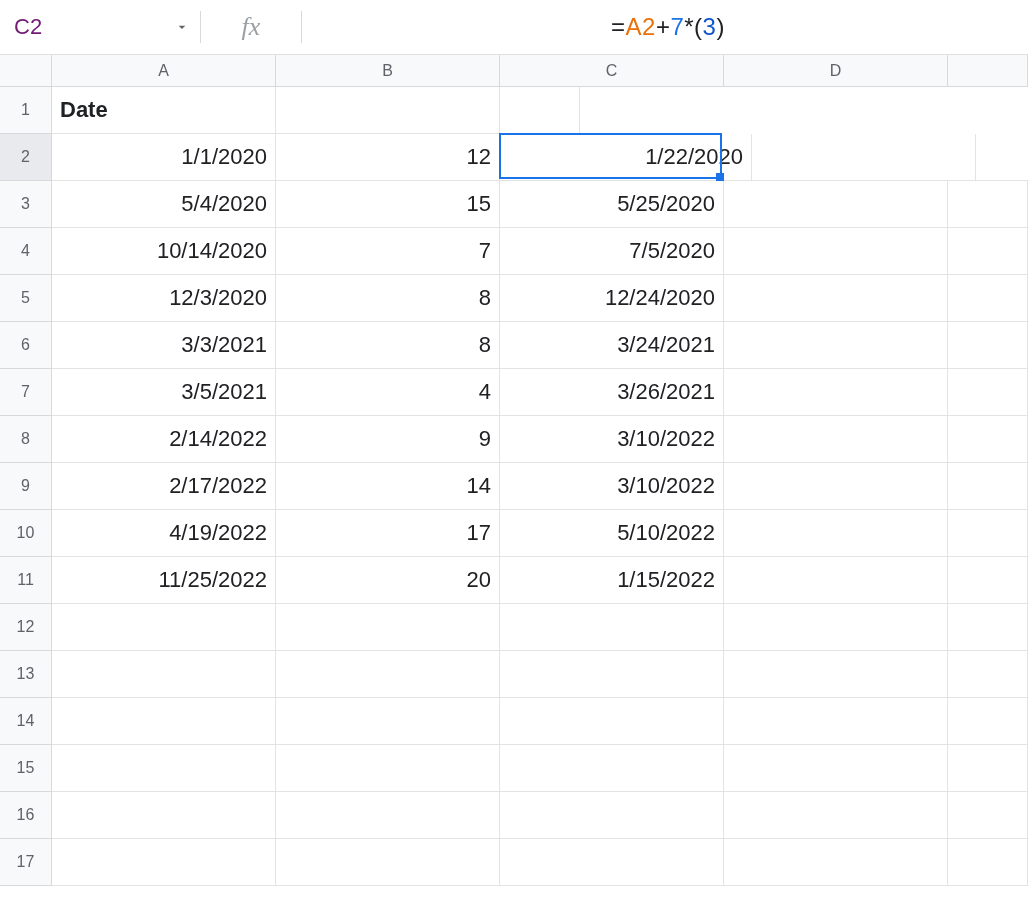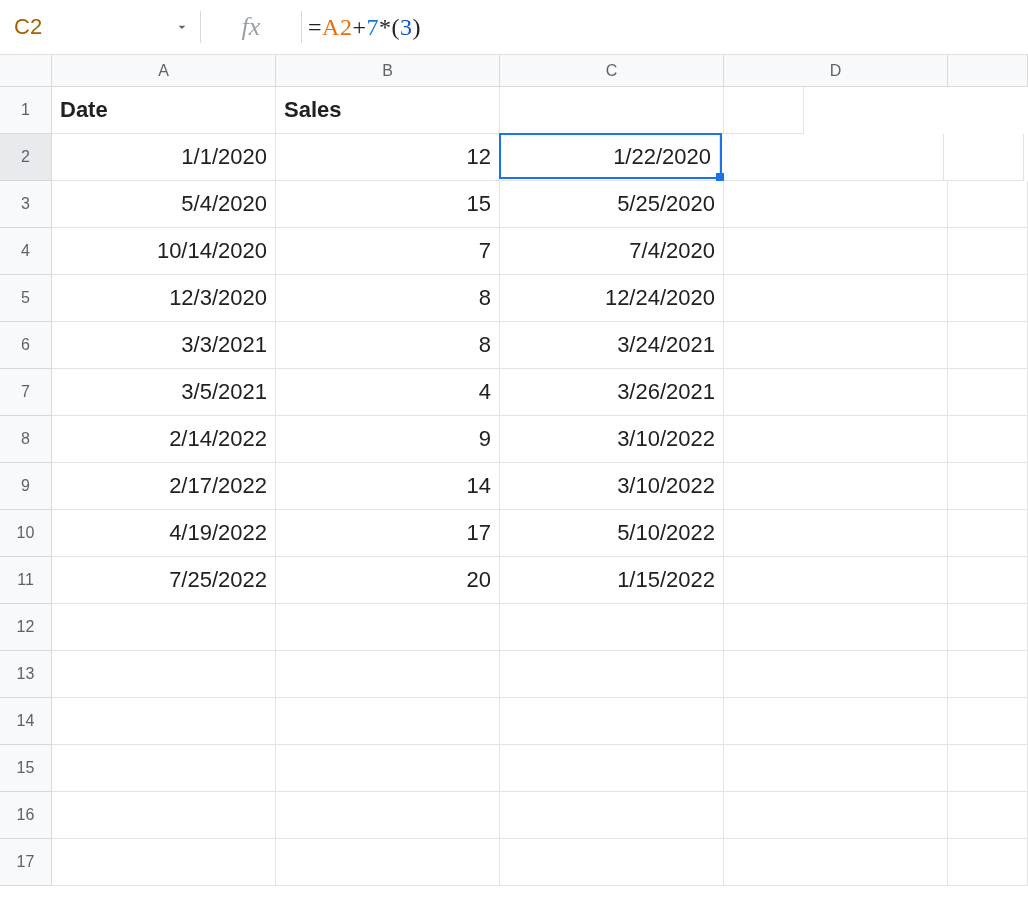--- a/index.html
+++ b/index.html
@@ -16,31 +16,31 @@
     color:#3c4043;
   }
   .name-box {
     width:200px;
     height:100%;
     display:flex;
     align-items:center;
     padding-left:14px;
     position:relative;
   }
-  .name-box-text { font-size:22px; color:#a16207; }
+  .name-box-text { font-size:22px; color:#701a75; }
   .name-box-dd {
     position:absolute; right:10px; top:0; bottom:0; display:flex; align-items:center; color:#5f6368;
   }
   .vdiv { width:1px; height:60%; background:#d9d9d9; }
   .fx {
     width:100px; display:flex; align-items:center; justify-content:center;
     font-style:italic; font-family: "Times New Roman", serif; color:#9aa0a6; font-size:26px;
   }
   .formula-input {
-    flex:1; padding-left:6px; font-family: Liberation Serif, serif; font-size:24px; color:#202124; letter-spacing:0.5px;
+    flex:1; padding-left:6px; font-family: Liberation Sans, sans-serif; font-size:24px; color:#202124; letter-spacing:0.5px;text-align:center;
   }
   .tok-ref   { color:#e8710a; }
   .tok-num   { color:#1a73e8; }
   .tok-paren { color:#202124; }
   .tok-inner { color:#1155cc; }
   .tok-op    { color:#202124; }
   
   
   .sheet { position:relative; }
   .corner {
@@ -136,42 +136,41 @@
         <div class="row-h" style="height: 47px;">12</div>
         <div class="row-h" style="height: 47px;">13</div>
         <div class="row-h" style="height: 47px;">14</div>
         <div class="row-h" style="height: 47px;">15</div>
         <div class="row-h" style="height: 47px;">16</div>
         <div class="row-h" style="height: 47px;">17</div>
       </div>
     <div class="cells" id="cells">
         <div class="row">
           <div class="cell hdr" style="width: 224px; height: 47px;">Date</div>
-          <div class="cell hdr" style="width: 224px; height: 47px;">Sales</div>
           <div class="cell" style="width: 224px; height: 47px;"></div>
           <div class="cell" style="width: 80px; height: 47px;"></div>
         </div>
         <div class="row">
           <div class="cell num" style="width: 224px; height: 47px;">1/1/2020</div>
           <div class="cell num" style="width: 224px; height: 47px;">12</div>
-          <div class="cell num" style="width: 220px; height: 47px;">1/22/2020</div>
+          <div class="cell num" style="width: 252px; height: 47px;">1/22/2020</div>
           <div class="cell" style="width: 224px; height: 47px;"></div>
           <div class="cell" style="width: 80px; height: 47px;"></div>
         </div>
         <div class="row">
           <div class="cell num" style="width: 224px; height: 47px;">5/4/2020</div>
           <div class="cell num" style="width: 224px; height: 47px;">15</div>
           <div class="cell num" style="width: 224px; height: 47px;">5/25/2020</div>
           <div class="cell" style="width: 224px; height: 47px;"></div>
           <div class="cell" style="width: 80px; height: 47px;"></div>
         </div>
         <div class="row">
           <div class="cell num" style="width: 224px; height: 47px;">10/14/2020</div>
           <div class="cell num" style="width: 224px; height: 47px;">7</div>
-          <div class="cell num" style="width: 224px; height: 47px;">7/4/2020</div>
+          <div class="cell num" style="width: 224px; height: 47px;">7/5/2020</div>
           <div class="cell" style="width: 224px; height: 47px;"></div>
           <div class="cell" style="width: 80px; height: 47px;"></div>
         </div>
         <div class="row">
           <div class="cell num" style="width: 224px; height: 47px; text-align: right;">12/3/2020</div>
           <div class="cell num" style="width: 224px; height: 47px;">8</div>
           <div class="cell num" style="width: 224px; height: 47px;">12/24/2020</div>
           <div class="cell" style="width: 224px; height: 47px;"></div>
           <div class="cell" style="width: 80px; height: 47px;"></div>
         </div>
@@ -204,21 +203,21 @@
           <div class="cell" style="width: 80px; height: 47px;"></div>
         </div>
         <div class="row">
           <div class="cell num" style="width: 224px; height: 47px;">4/19/2022</div>
           <div class="cell num" style="width: 224px; height: 47px;">17</div>
           <div class="cell num" style="width: 224px; height: 47px;">5/10/2022</div>
           <div class="cell" style="width: 224px; height: 47px;"></div>
           <div class="cell" style="width: 80px; height: 47px;"></div>
         </div>
         <div class="row">
-          <div class="cell num" style="width: 224px; height: 47px;">7/25/2022</div>
+          <div class="cell num" style="width: 224px; height: 47px;">11/25/2022</div>
           <div class="cell num" style="width: 224px; height: 47px;">20</div>
           <div class="cell num" style="width: 224px; height: 47px;">1/15/2022</div>
           <div class="cell" style="width: 224px; height: 47px;"></div>
           <div class="cell" style="width: 80px; height: 47px;"></div>
         </div>
         <div class="row">
           <div class="cell" style="width: 224px; height: 47px;"></div>
           <div class="cell" style="width: 224px; height: 47px;"></div>
           <div class="cell" style="width: 224px; height: 47px;"></div>
           <div class="cell" style="width: 224px; height: 47px;"></div>

